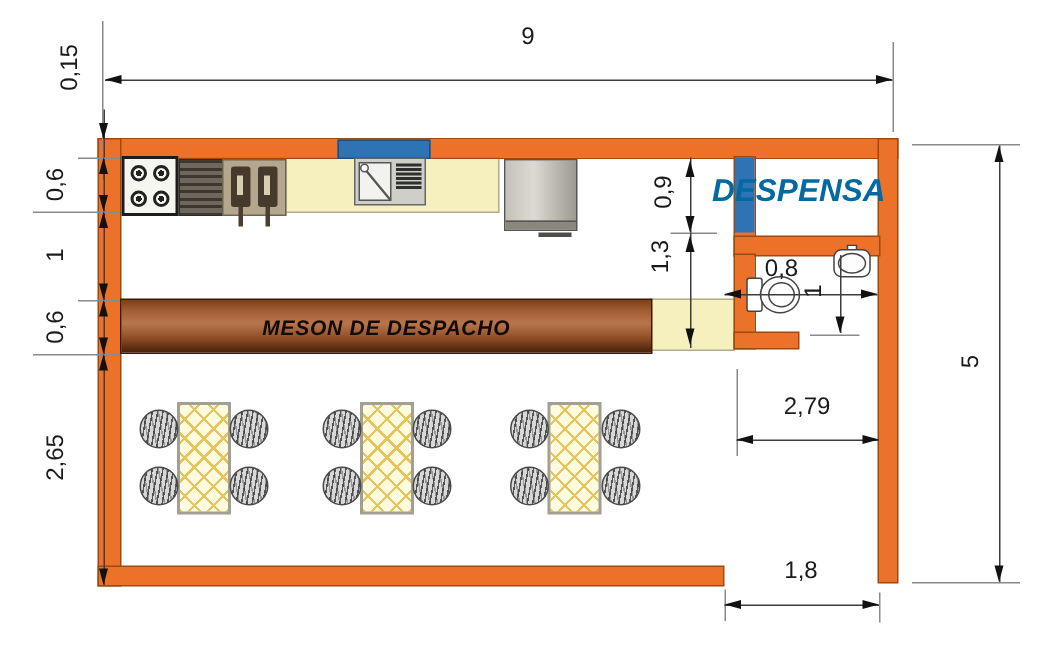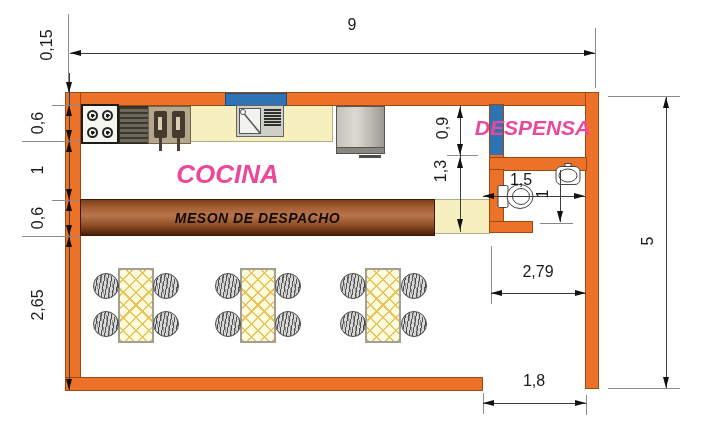--- a/index.html
+++ b/index.html
@@ -8,21 +8,21 @@
   
   .wall{position:absolute;background:var(--wall);outline:1px solid #9c4a12;z-index:2;}
   .door{position:absolute;background:var(--door);z-index:3;}
   .window{position:absolute;background:var(--door);border:1px solid #1c4f80;box-sizing:border-box;z-index:3;}
   
   .counter{position:absolute;background:var(--counter);border:1px solid #b3ad8d;box-sizing:border-box;z-index:1;}
   .meson{position:absolute;left:80px;top:199px;width:353px;height:35px;z-index:2;
          background:linear-gradient(180deg,#7c4018 0%,#a55f35 22%,#b8754c 45%,#8f4f26 72%,#4a2008 100%);
          border:1px solid #3a1a06;display:flex;align-items:center;justify-content:center;}
   .meson .lbl{font-size:14px;font-weight:bold;font-style:italic;color:#120a05;letter-spacing:.5px;}
-  .roomlbl{position:absolute;font-weight:bold;font-style:italic;color:#ec4899;text-align:center;white-space:nowrap;z-index:4;}
+  .roomlbl{position:absolute;font-weight:bold;font-style:italic;color:#0369a1;text-align:center;white-space:nowrap;z-index:4;}
   .stove{position:absolute;left:81px;top:104px;width:38px;height:40px;background:#f6f6f0;
          border:2px solid #1c1c1c;box-sizing:border-box;z-index:3;}
   .burner{position:absolute;width:11px;height:11px;border:2px solid #222;border-radius:50%;
           background:radial-gradient(circle,#222 0 2px,#f6f6f0 2px);box-sizing:border-box;}
   .grill{position:absolute;left:119px;top:106px;width:28px;height:36px;background:#6e675c;
          background-image:repeating-linear-gradient(180deg,#3c372f 0 2px,transparent 2px 5px);
          border:1px solid #2e2a24;z-index:3;}
   .fryerbox{position:absolute;left:148px;top:106px;width:41px;height:36px;background:#b5a78e;
             border:1px solid #6d6554;z-index:3;}
   .fryer{position:absolute;top:4px;width:13px;height:27px;background:#463a2c;border-radius:2px;}
@@ -104,21 +104,20 @@
       <rect x="28" y="16" width="17" height="2"></rect>
         <rect x="28" y="19" width="17" height="2"></rect>
     </g>
   </svg>
   <div class="fridge"></div>
 
   <div class="meson">
     <span class="lbl">MESON DE DESPACHO</span>
   </div>
 
-  <div class="roomlbl" style="left:150px;top:159px;width:155px;font-size:26px;">COCINA</div>
   <div class="roomlbl" style="left:465px;top:116px;width:135px;font-size:21px;">DESPENSA</div>
 
   <svg class="svgfix" style="left:497px;top:183px;" width="38" height="28" viewBox="0 0 38 28">
     <rect x="1" y="2.5" width="10" height="22" rx="1.5" fill="#fff" stroke="#444"></rect>
     <ellipse cx="23" cy="13.5" rx="13" ry="12" fill="#fff" stroke="#444"></ellipse>
     <ellipse cx="24" cy="13.5" rx="8.5" ry="8" fill="#fff" stroke="#444"></ellipse>
   </svg>
   <svg class="svgfix" style="left:555px;top:163px;" width="26" height="23" viewBox="0 0 26 23">
     <rect x="10" y="0.5" width="6" height="6" fill="#fff" stroke="#444"></rect>
     <rect x="1" y="3.5" width="24" height="18" rx="5" fill="#fff" stroke="#444"></rect>
@@ -185,21 +184,21 @@
   <div class="dim vlab" style="left:413px;top:119px;">0,9</div>
 
   <div class="dl" style="left:460px;top:155px;width:1px;height:77px;"></div>
   <div class="ar u" style="left:457px;top:157px;"></div>
   <div class="ar d" style="left:457px;top:219px;"></div>
   <div class="dim vlab" style="left:411px;top:162px;">1,3</div>
 
   <div class="dl" style="left:483px;top:196px;width:102px;height:1px;"></div>
   <div class="ar l" style="left:483px;top:193px;"></div>
   <div class="ar r" style="left:574px;top:193px;"></div>
-  <div class="dim" style="left:501px;top:171px;width:40px;">1,5</div>
+  <div class="dim" style="left:501px;top:171px;width:40px;">0,8</div>
 
   <div class="dl" style="left:560px;top:170px;width:1px;height:52px;"></div>
   <div class="ar d" style="left:557px;top:211px;"></div>
   <div class="ext" style="left:540px;top:223px;width:33px;height:1px;"></div>
   <div class="dim vlab" style="left:513px;top:185px;">1</div>
 
   <div class="ext" style="left:491px;top:246px;width:1px;height:58px;"></div>
   <div class="dl" style="left:491px;top:293px;width:95px;height:1px;"></div>
   <div class="ar l" style="left:491px;top:290px;"></div>
   <div class="ar r" style="left:575px;top:290px;"></div>

